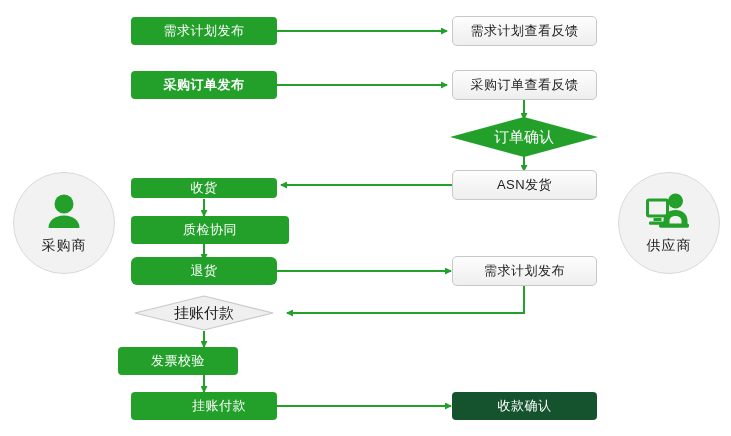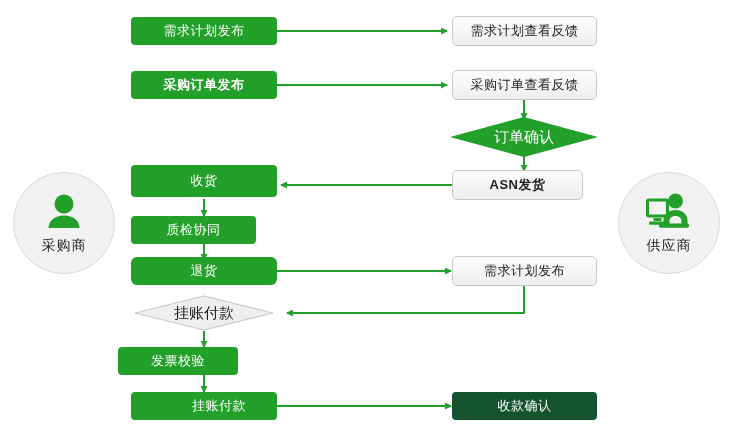--- a/index.html
+++ b/index.html
@@ -140,25 +140,25 @@
   </div>
 
   <div class="node green" style="left:131px;top:17px;width:146px;height:28px;">
     <span>需求计划发布</span>
   </div>
 
   <div class="node green" style="left:131px;top:71px;width:146px;height:28px;font-weight:bold;">
     <span>采购订单发布</span>
   </div>
 
-  <div class="node green" style="left:131px;top:165px;width:146px;height:32px;">
+  <div class="node green" style="left:131px;top:178px;width:146px;height:20px;">
     <span>收货</span>
   </div>
 
-  <div class="node green" style="left:131px;top:216px;width:125px;height:28px;">
+  <div class="node green" style="left:131px;top:216px;width:158px;height:28px;">
     <span>质检协同</span>
   </div>
 
   <div class="node green" style="left:131px;top:257px;width:146px;height:28px;border-radius:6px;">
     <span>退货</span>
   </div>
 
   <div class="diamond grey" style="left:134px;top:295px;width:140px;height:36px;">
     <svg class="dshape" viewBox="0 0 140 36" preserveAspectRatio="none">
       <polygon points="70,1 139,18 70,35 1,18" fill="#efefef" stroke="#c9c9c9" stroke-width="1.2"></polygon>
@@ -182,21 +182,21 @@
     <span>需求计划查看反馈</span>
   </div>
 
   <div class="diamond green" style="left:450px;top:117px;width:148px;height:40px;">
     <svg class="dshape" viewBox="0 0 148 40" preserveAspectRatio="none">
       <polygon points="74,0 148,20 74,40 0,20" fill="#22a02a"></polygon>
     </svg>
     <span class="dlabel">订单确认</span>
   </div>
 
-  <div class="node grey" style="left:452px;top:170px;width:131px;height:30px;font-weight:bold;">
+  <div class="node grey" style="left:452px;top:170px;width:145px;height:30px;">
     <span>ASN发货</span>
   </div>
 
   <div class="node grey" style="left:452px;top:256px;width:145px;height:30px;">
     <span>需求计划发布</span>
   </div>
 
   <div class="node red" style="left:452px;top:392px;width:145px;height:28px;">
     <span>收款确认</span>
   </div>

